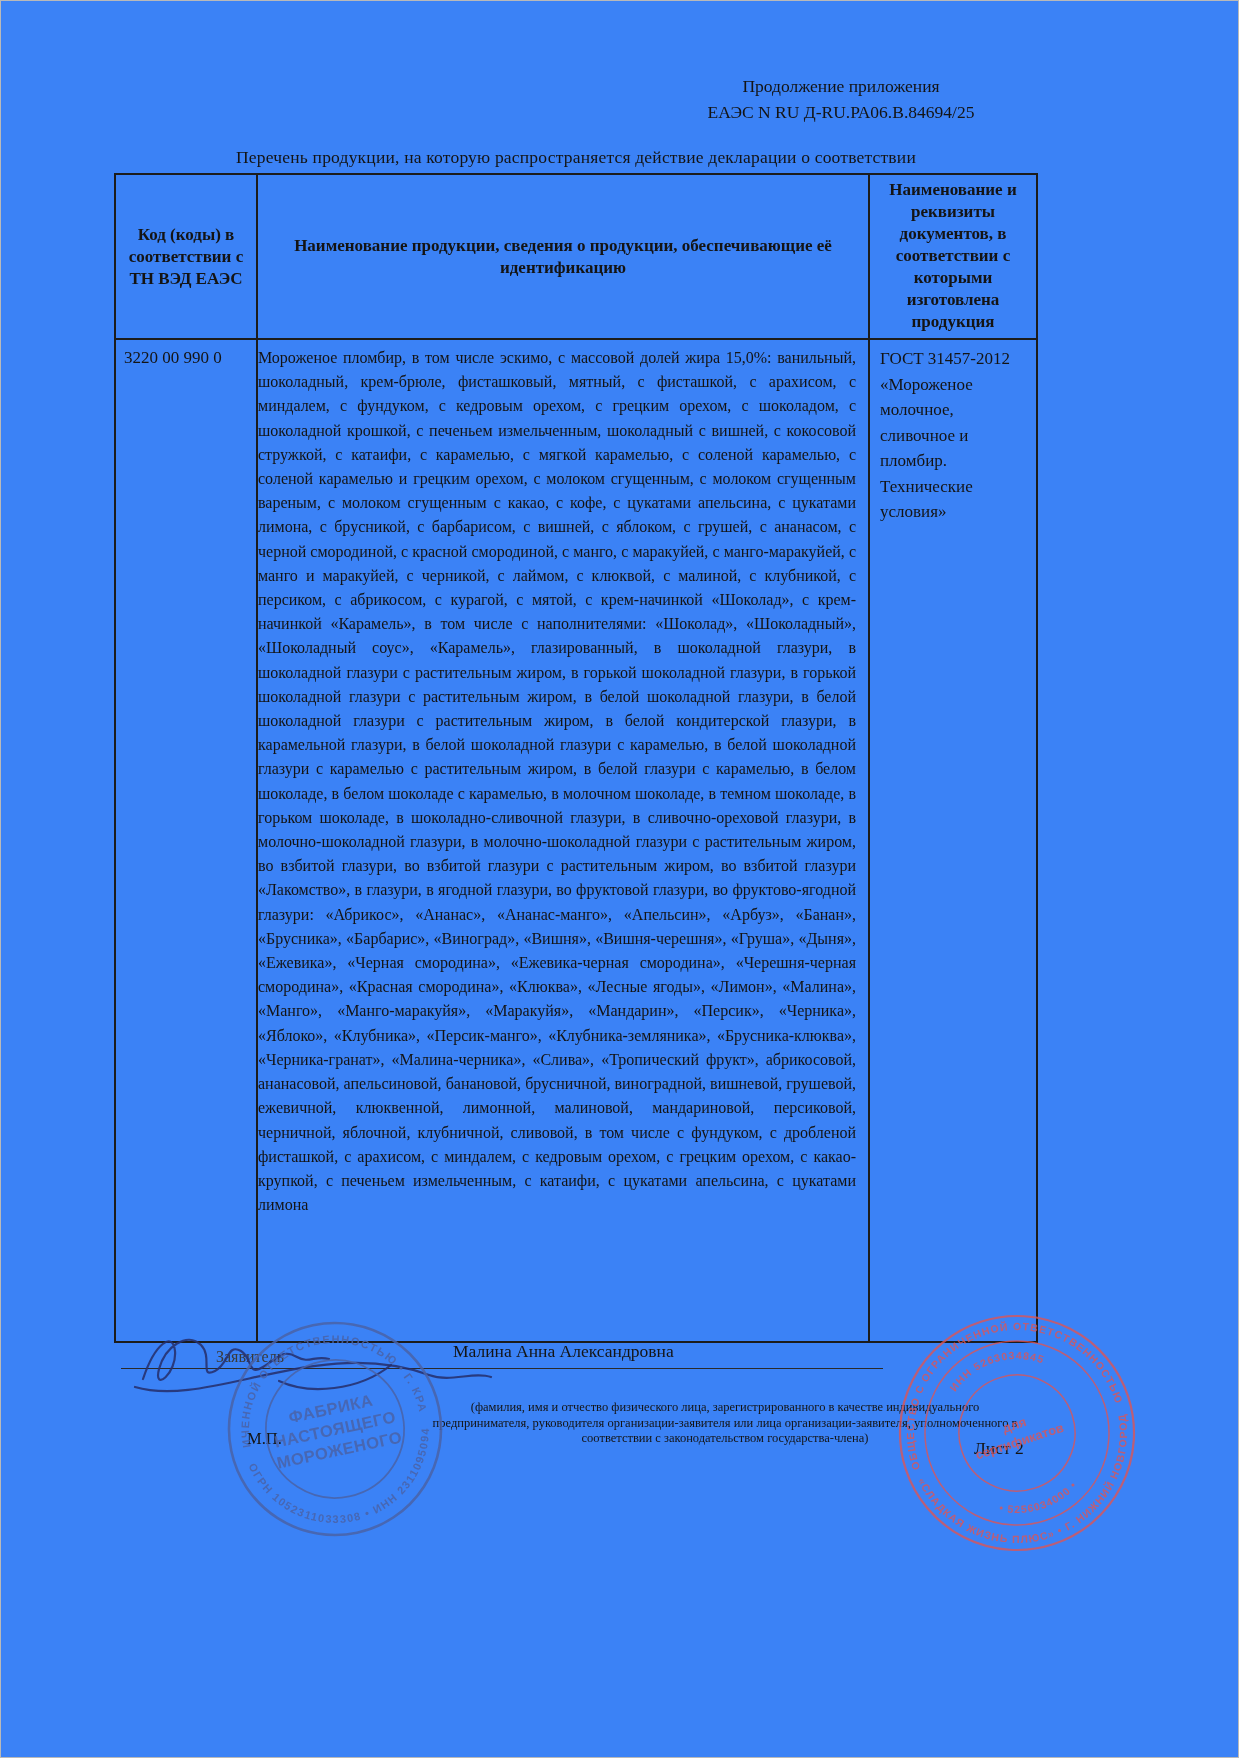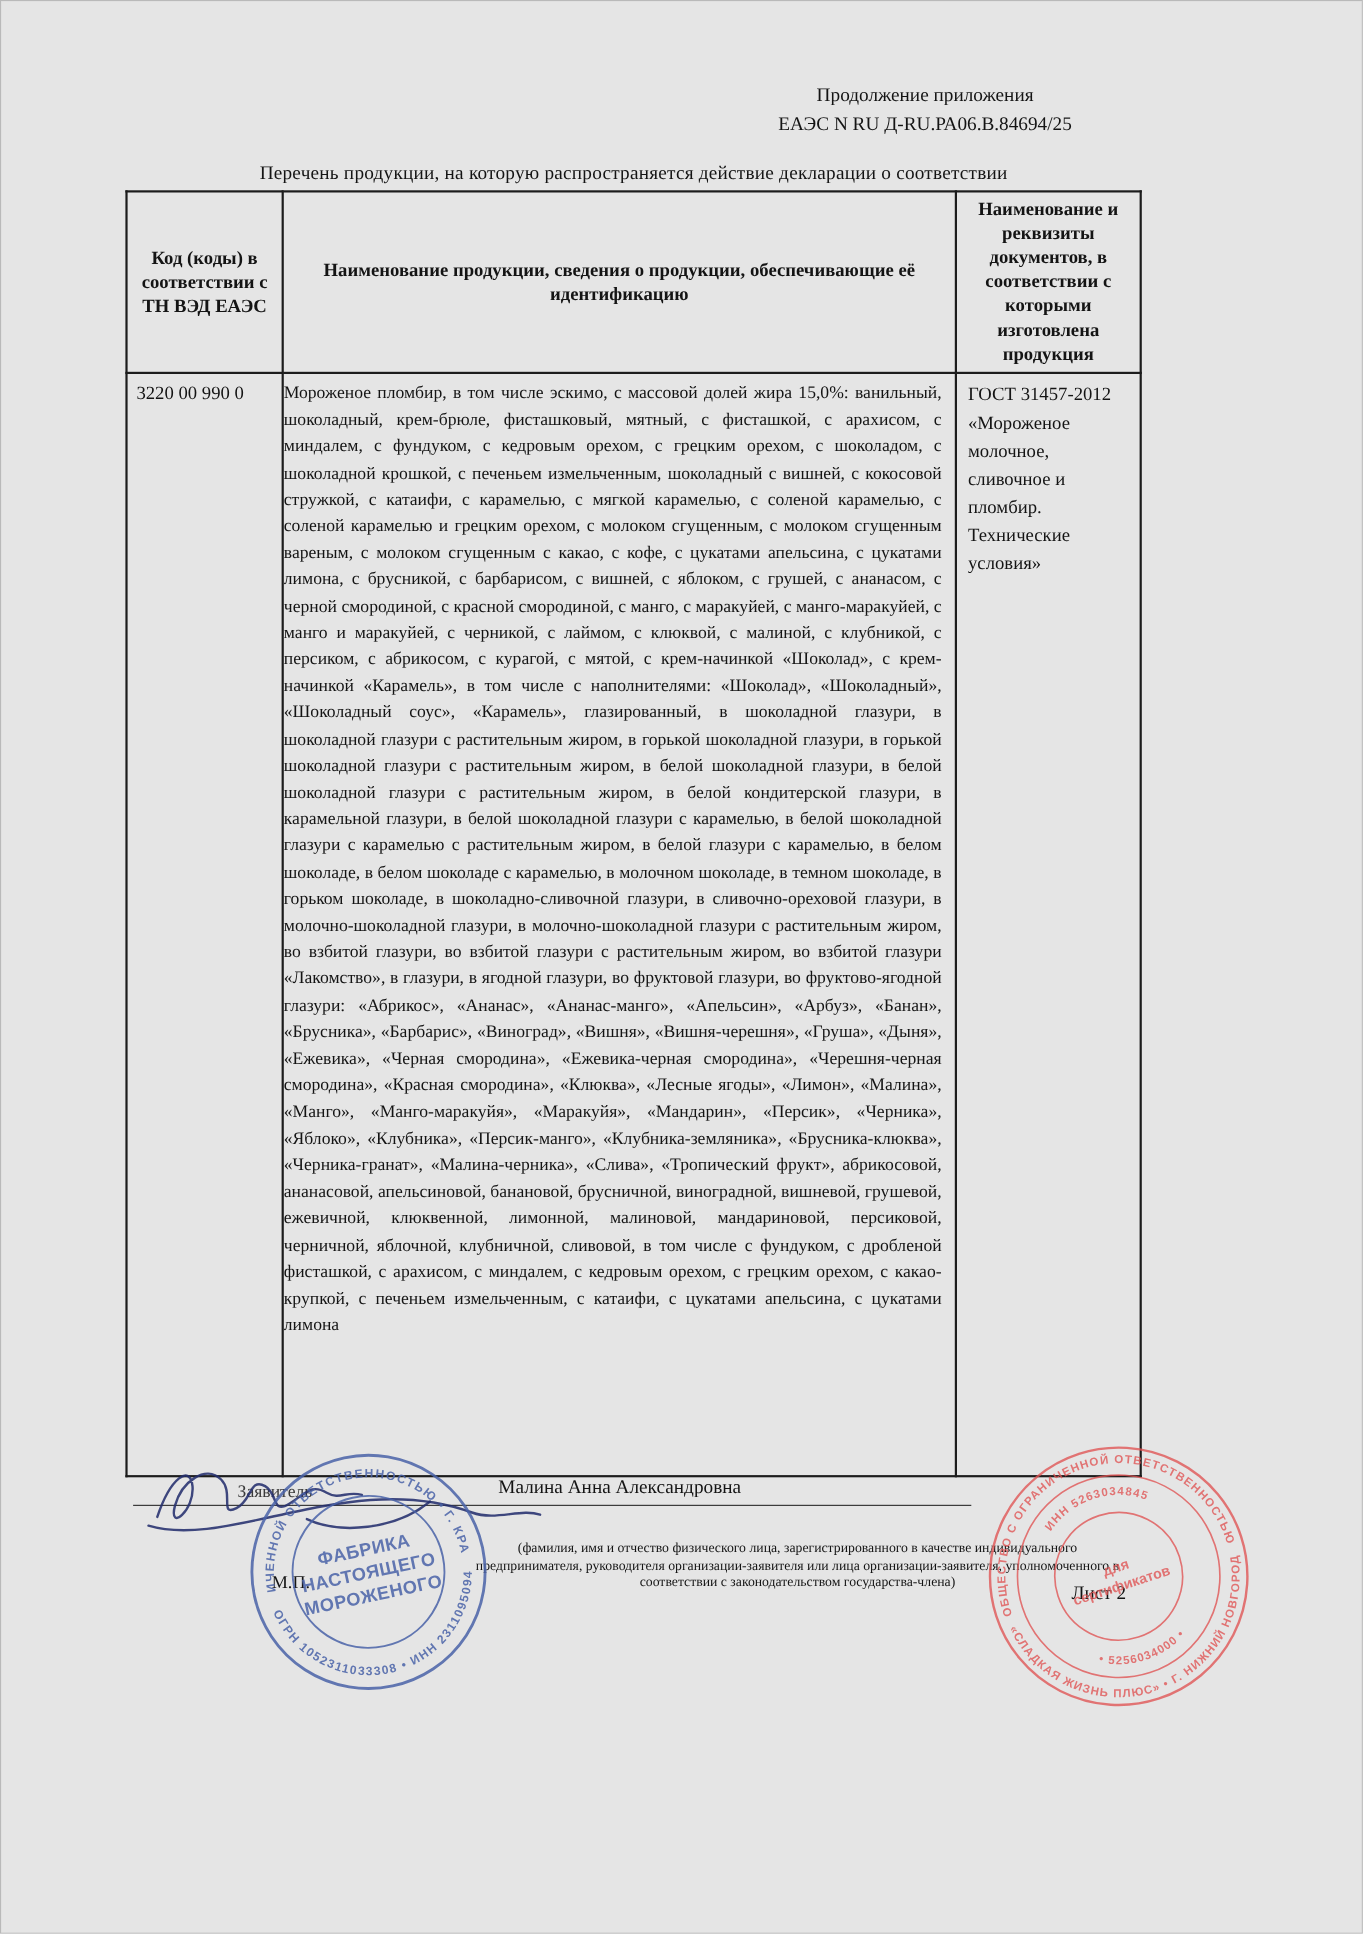--- a/index.html
+++ b/index.html
@@ -1,21 +1,21 @@
 <!DOCTYPE html>
 <html><head>
 <meta charset="utf-8">
 <style>
   * { box-sizing: border-box; }
   html, body { margin: 0; padding: 0; background: #ffffff; }
   .page {
     position: relative;
     width: 1239px;
     height: 1758px;
-    background: #e5e5e5;
+    background: #3b82f6;
     font-family: "Liberation Serif", serif;
     color: #141414;
     border: 1px solid #b9b9b9;
     overflow: hidden;
   }
   .doc-header {
     position: absolute;
     top: 72px; left: 610px; width: 460px;
     text-align: center;
     font-size: 17.5px;

